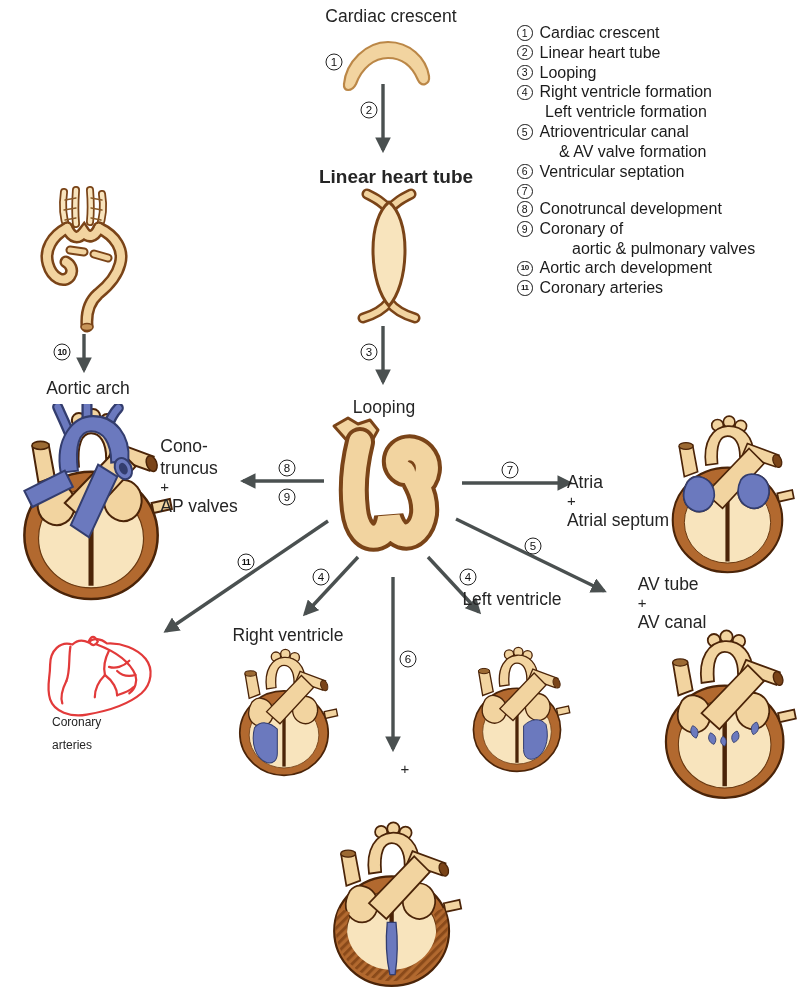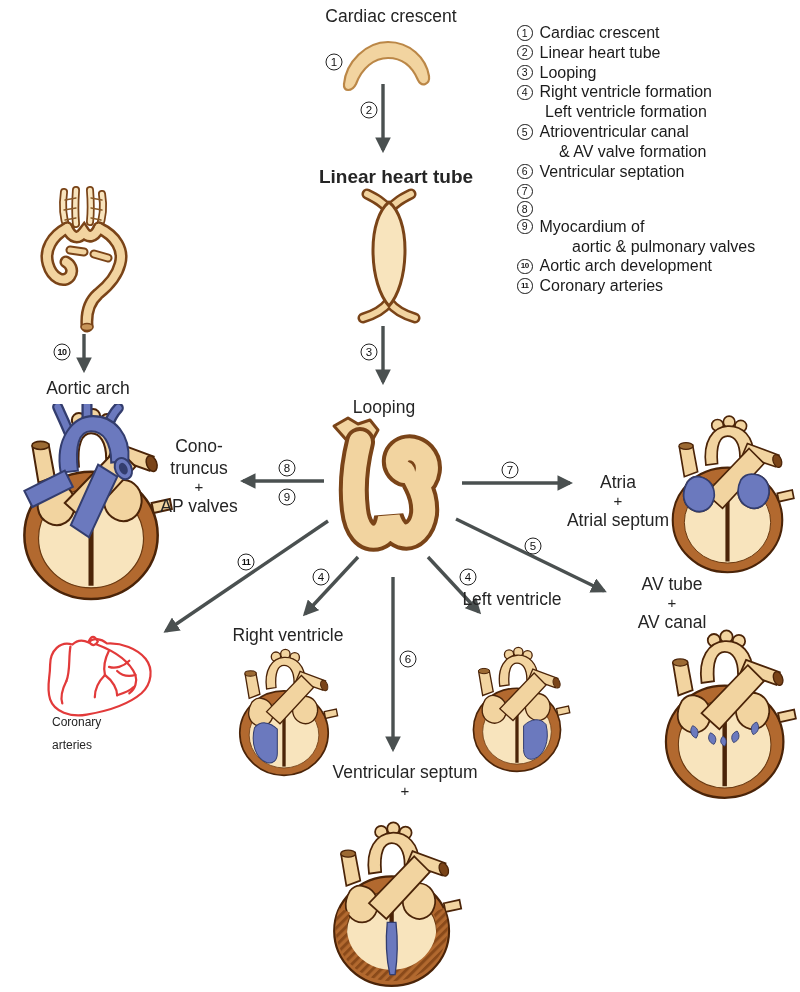--- a/index.html
+++ b/index.html
@@ -11,21 +11,21 @@
   html,body{margin:0;padding:0;background:#ffffff;}
   #canvas{
     position:relative;width:800px;height:992px;background:#ffffff;overflow:hidden;
     font-family:"Liberation Sans","DejaVu Sans",sans-serif;color:var(--ink);padding-left:20px;
   }
   .layer{position:absolute;left:0;top:0;}
   .shape{position:absolute;}
   .t{position:absolute;white-space:nowrap;font-size:17.5px;color:var(--ink);}
   .t.center{transform:translateX(-50%);text-align:center;}
   .t.bold{font-weight:bold;font-size:19px;}
-  .block{position:absolute;transform:translateX(-50%);text-align:center;font-size:17.5px;line-height:22px;white-space:nowrap;}
+  .block{position:absolute;transform:translateX(-50%);font-size:17.5px;line-height:22px;white-space:nowrap;}
   .block .plus{font-size:15px;line-height:16px;}
   .block-left{position:absolute;text-align:left;font-size:12px;line-height:23px;white-space:nowrap;}
   
   .cnum{position:absolute;display:inline-flex;align-items:center;justify-content:center;
     width:17px;height:17px;border:1.6px solid #222;border-radius:50%;
     background:#fff;transform:translate(-50%,-50%);box-sizing:border-box;}
   .cnum i{font-style:normal;font-size:11.5px;line-height:1;color:#111;}
   .cnum.two i{font-size:9px;letter-spacing:-0.6px;font-weight:bold;}
   
   .legend{position:absolute;left:517px;top:23px;width:282px;font-size:16px;color:#1b1b1b;}
@@ -233,21 +233,20 @@
     <div>Atrial septum</div>
   </div>
 
   <div class="block" style="left:672px;top:573px">
     <div>AV tube</div>
     <div class="plus">+</div>
     <div>AV canal</div>
   </div>
 
   <div class="block" style="left:405px;top:761px">
-    <div>Ventricular septum</div>
     <div class="plus">+</div>
   </div>
 
   <div class="block-left" style="left:52px;top:711px">
     <div>Coronary</div>
     <div>arteries</div>
   </div>
 
   <span class="cnum" style="left:334px;top:62px">
       <i>1</i>
@@ -331,26 +330,27 @@
     </div>
     <div class="lg-row">
       <span class="lg-badge">
           <i>7</i>
         </span>
     </div>
     <div class="lg-row">
       <span class="lg-badge">
           <i>8</i>
         </span>
+      <span>Conotruncal development</span>
     </div>
     <div class="lg-row">
       <span class="lg-badge">
           <i>9</i>
         </span>
-      <span>Myocardium of</span>
+      <span>Coronary of</span>
     </div>
     <div class="lg-row cont3">
       <span>aortic &amp; pulmonary valves</span>
     </div>
     <div class="lg-row">
       <span class="lg-badge two">
           <i>10</i>
         </span>
       <span>Aortic arch development</span>
     </div>

